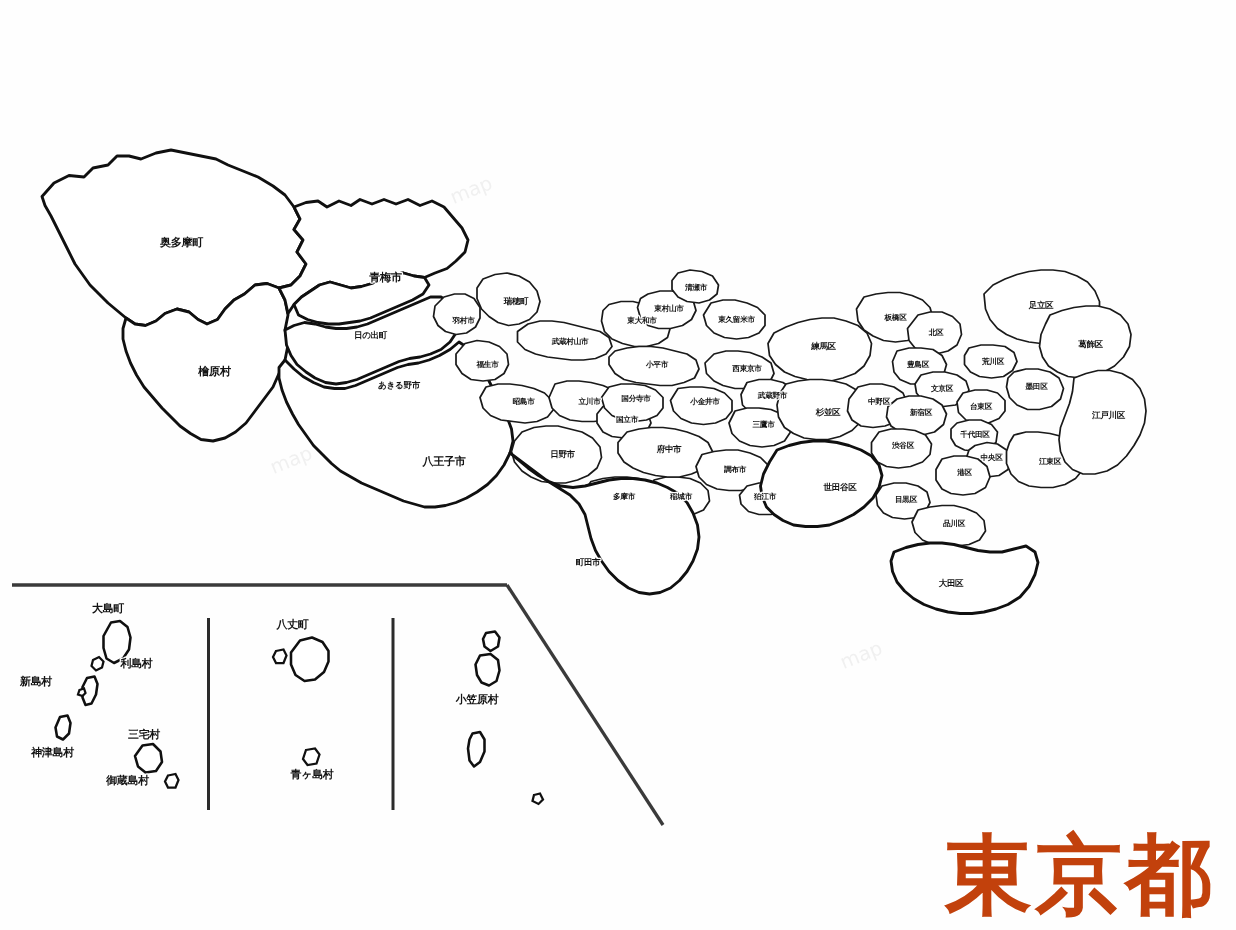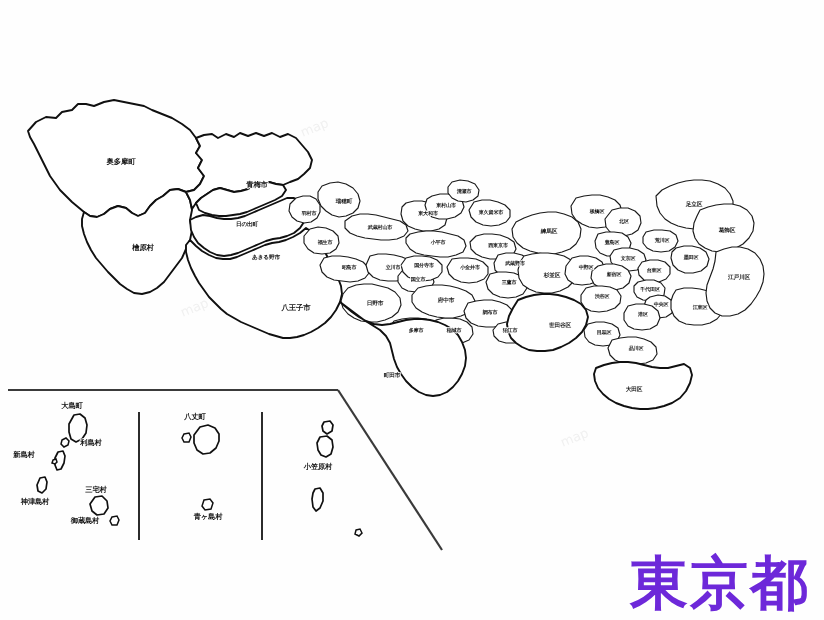--- a/index.html
+++ b/index.html
@@ -23,21 +23,21 @@
     font-weight:600;letter-spacing:-0.2px;
     paint-order:stroke;stroke:#ffffff;stroke-width:1.7px;stroke-linejoin:round;
   }
   .lbl-xs{font-size:5.7px;}
   .lbl-xxs{font-size:5.1px;}
   .lbl-md{font-size:7.4px;}
   .lbl-isl{font-size:7.3px;}
   #title-block{
     position:absolute;right:14px;bottom:8px;
     font-family:"DejaVu Sans","Liberation Sans",sans-serif;
-    font-size:58px;font-weight:800;color:#6d28d9;
+    font-size:58px;font-weight:800;color:#c2410c;
     letter-spacing:2px;line-height:1;
     white-space:nowrap;
   }
   .wm{
     position:absolute;color:rgba(150,150,150,0.13);
     font-size:13px;font-family:"DejaVu Sans","Liberation Sans",sans-serif;
     transform:rotate(-22deg);pointer-events:none;user-select:none;white-space:nowrap;
   }
 </style>
 </head>

